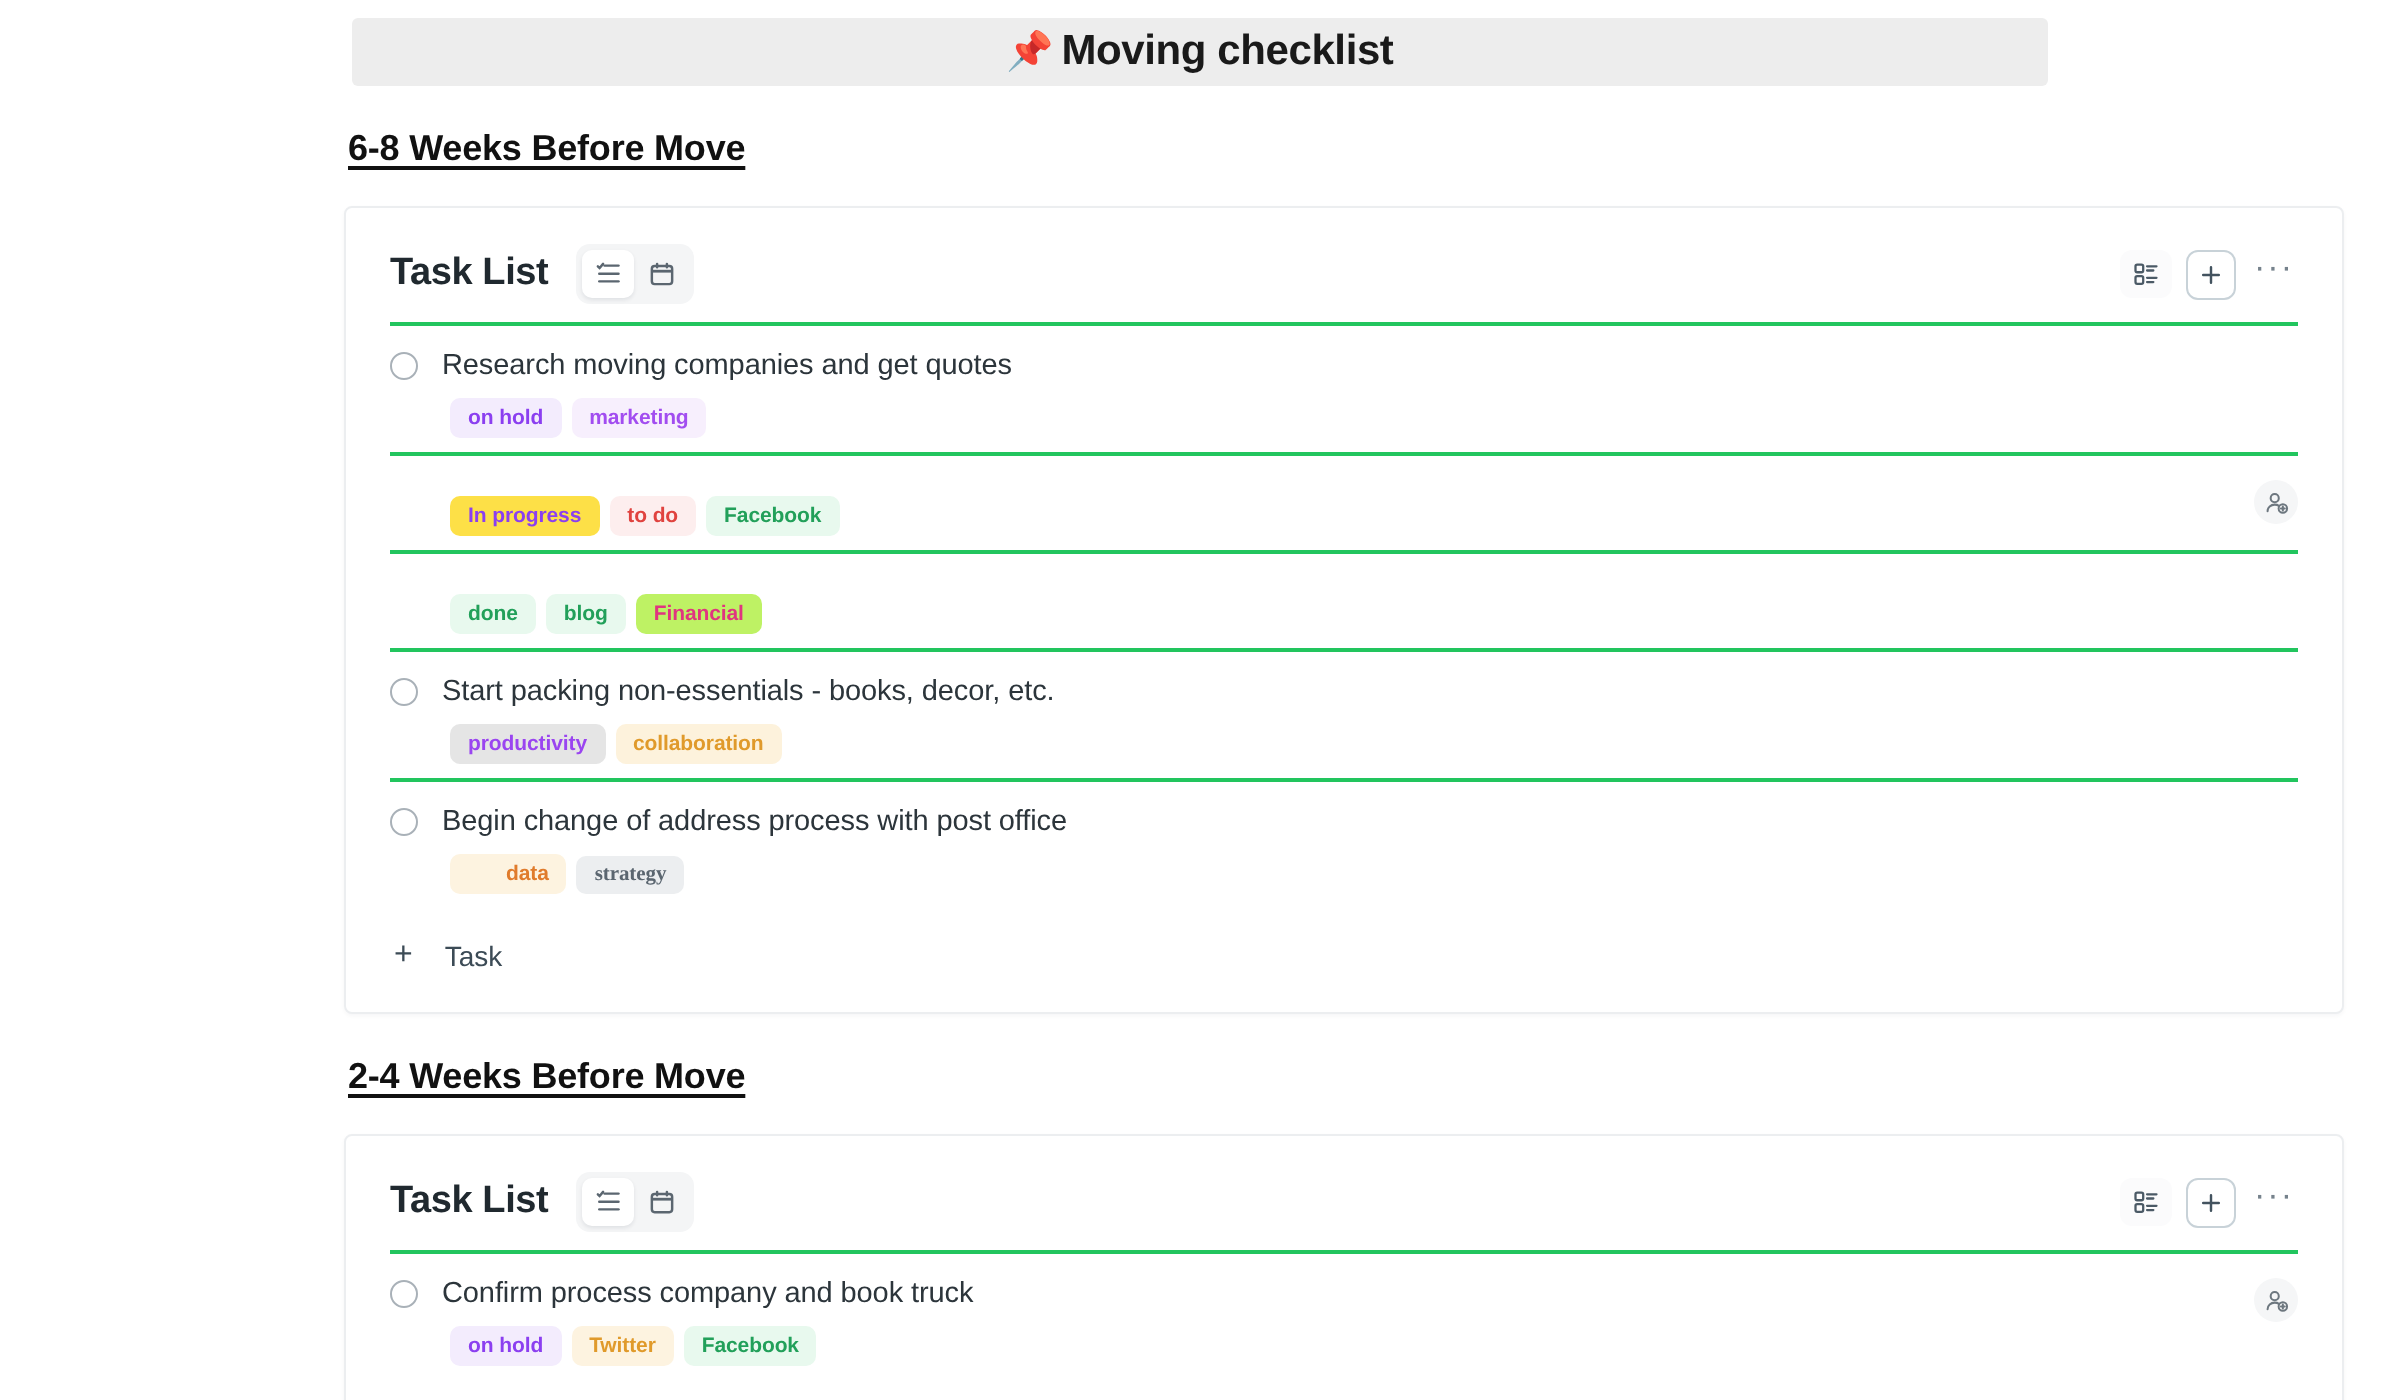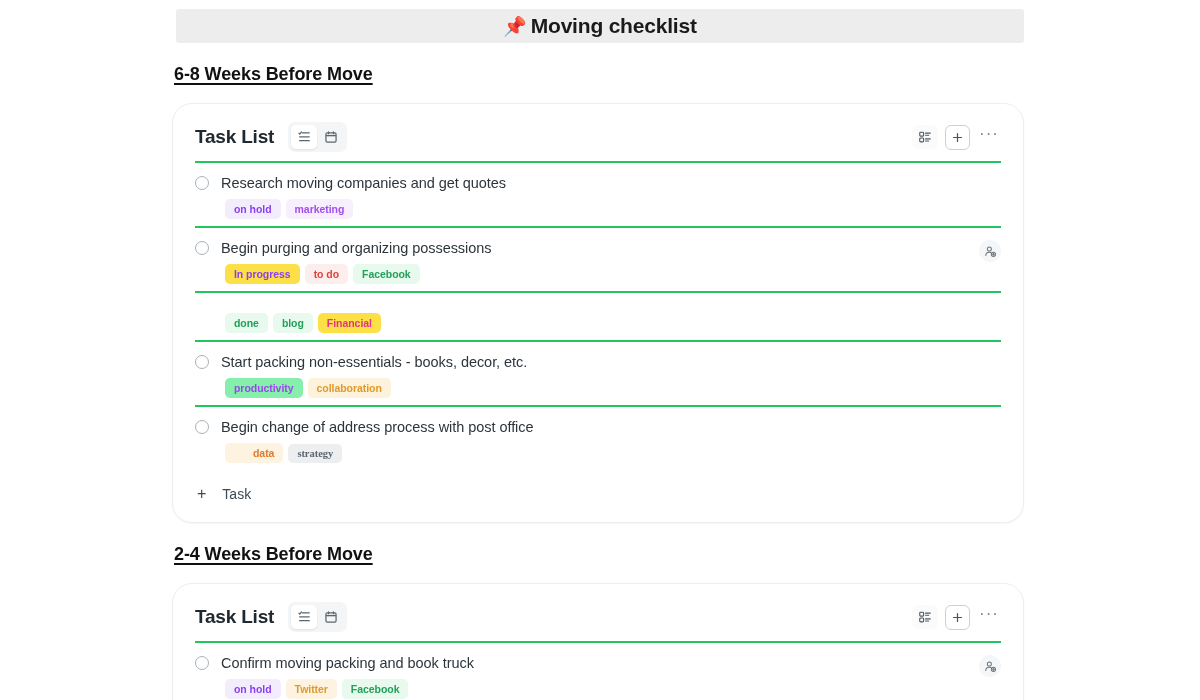--- a/index.html
+++ b/index.html
@@ -53,24 +53,24 @@
     color: #111111;
     text-decoration: underline;
     text-underline-offset: 3px;
     text-decoration-thickness: 2px;
     letter-spacing: -0.1px;
   }
 
   
   .card {
     margin-top: 18px;
-    width: 852px;
+    width: 1000px;
     background: #ffffff;
     border: 1px solid #eceef0;
-    border-radius: 20px;
+    border-radius: 4px;
     box-shadow: 0 1px 2px rgba(16,24,40,0.04);
     padding: 18px 22px 14px 22px;
   }
 
   .card-header {
     display: flex;
     align-items: center;
     justify-content: space-between;
     margin-bottom: 9px;
   }
@@ -251,52 +251,48 @@
               <div class="task-main">
                 <div class="checkbox"></div>
                 <div class="task-title">Research moving companies and get quotes</div>
               </div>
               <div class="tag-row">
                 <span class="tag" style="background: rgb(243, 236, 253); color: rgb(139, 63, 240);">on hold</span>
                 <span class="tag" style="background: rgb(247, 239, 253); color: rgb(162, 77, 240);">marketing</span>
               </div>
             </div>
             <div class="task-row">
-              <div class="task-main">
-                <div class="checkbox"></div>
-                <div class="task-title">Begin purging and organizing possessions</div>
-              </div>
               <div class="tag-row">
                 <span class="tag" style="background: #fde047; color: rgb(139, 63, 240);">In progress</span>
                 <span class="tag" style="background: rgb(253, 238, 238); color: rgb(224, 67, 63);">to do</span>
                 <span class="tag" style="background: rgb(232, 249, 238); color: rgb(34, 160, 90);">Facebook</span>
               </div>
               <div class="assignee">
                 <svg width="13" height="13" viewBox="0 0 16 16" fill="none" stroke="currentColor" stroke-width="1.25">
                   <circle cx="6.6" cy="5" r="2.5"></circle>
                   <path d="M2.2 13c0-2.4 2-4 4.4-4 1 0 1.9.28 2.6.75" stroke-linecap="round"></path>
                   <circle cx="11.6" cy="11.4" r="2.6"></circle>
                   <path d="M11.6 10.2v2.4M10.4 11.4h2.4" stroke-linecap="round"></path>
                 </svg>
               </div>
             </div>
             <div class="task-row">
               <div class="tag-row">
                 <span class="tag" style="background: rgb(232, 249, 238); color: rgb(34, 160, 90);">done</span>
                 <span class="tag" style="background: rgb(232, 249, 238); color: rgb(34, 160, 90);">blog</span>
-                <span class="tag" style="background: #fde047; color: rgb(224, 53, 127);">Financial</span>
+                <span class="tag" style="background: #bef264; color: rgb(224, 53, 127);">Financial</span>
               </div>
             </div>
             <div class="task-row">
               <div class="task-main">
                 <div class="checkbox"></div>
                 <div class="task-title">Start packing non-essentials - books, decor, etc.</div>
               </div>
               <div class="tag-row">
-                <span class="tag" style="background: #86efac; color: rgb(154, 69, 240);">productivity</span>
+                <span class="tag" style="background: #e5e5e5; color: rgb(154, 69, 240);">productivity</span>
                 <span class="tag" style="background: rgb(253, 242, 220); color: rgb(224, 154, 43);">collaboration</span>
               </div>
             </div>
             <div class="task-row">
               <div class="task-main">
                 <div class="checkbox"></div>
                 <div class="task-title">Begin change of address process with post office</div>
               </div>
               <div class="tag-row">
                 <span class="tag" style="background: rgb(253, 243, 224); color: rgb(224, 123, 43); padding-left: 28px;">data</span>
@@ -345,21 +341,21 @@
                   <svg width="13" height="13" viewBox="0 0 16 16" fill="none" stroke="currentColor" stroke-width="1.5" stroke-linecap="round">
                     <path d="M8 3.2v9.6M3.2 8h9.6"></path>
                   </svg>
                 </div>
                 <div class="dots">···</div>
               </div>
             </div>
             <div class="task-row">
               <div class="task-main">
                 <div class="checkbox"></div>
-                <div class="task-title">Confirm moving packing and book truck</div>
+                <div class="task-title">Confirm process company and book truck</div>
               </div>
               <div class="tag-row">
                 <span class="tag" style="background: rgb(243, 236, 253); color: rgb(139, 63, 240);">on hold</span>
                 <span class="tag" style="background: rgb(253, 243, 224); color: rgb(224, 154, 43);">Twitter</span>
                 <span class="tag" style="background: rgb(232, 249, 238); color: rgb(34, 160, 90);">Facebook</span>
               </div>
               <div class="assignee">
                 <svg width="13" height="13" viewBox="0 0 16 16" fill="none" stroke="currentColor" stroke-width="1.25">
                   <circle cx="6.6" cy="5" r="2.5"></circle>
                   <path d="M2.2 13c0-2.4 2-4 4.4-4 1 0 1.9.28 2.6.75" stroke-linecap="round"></path>

